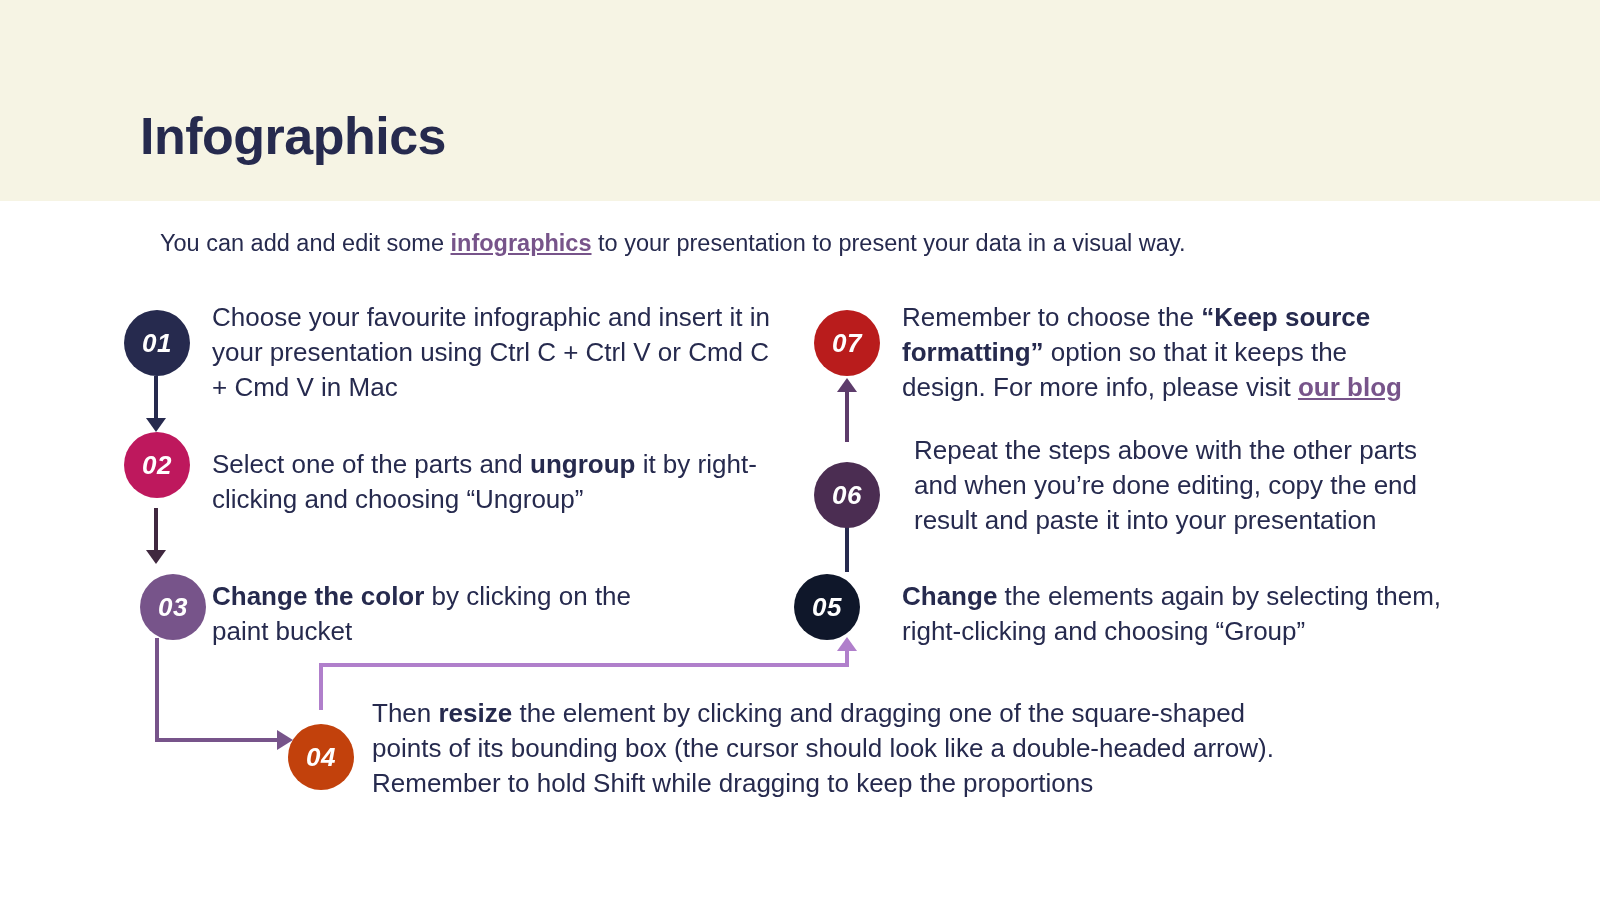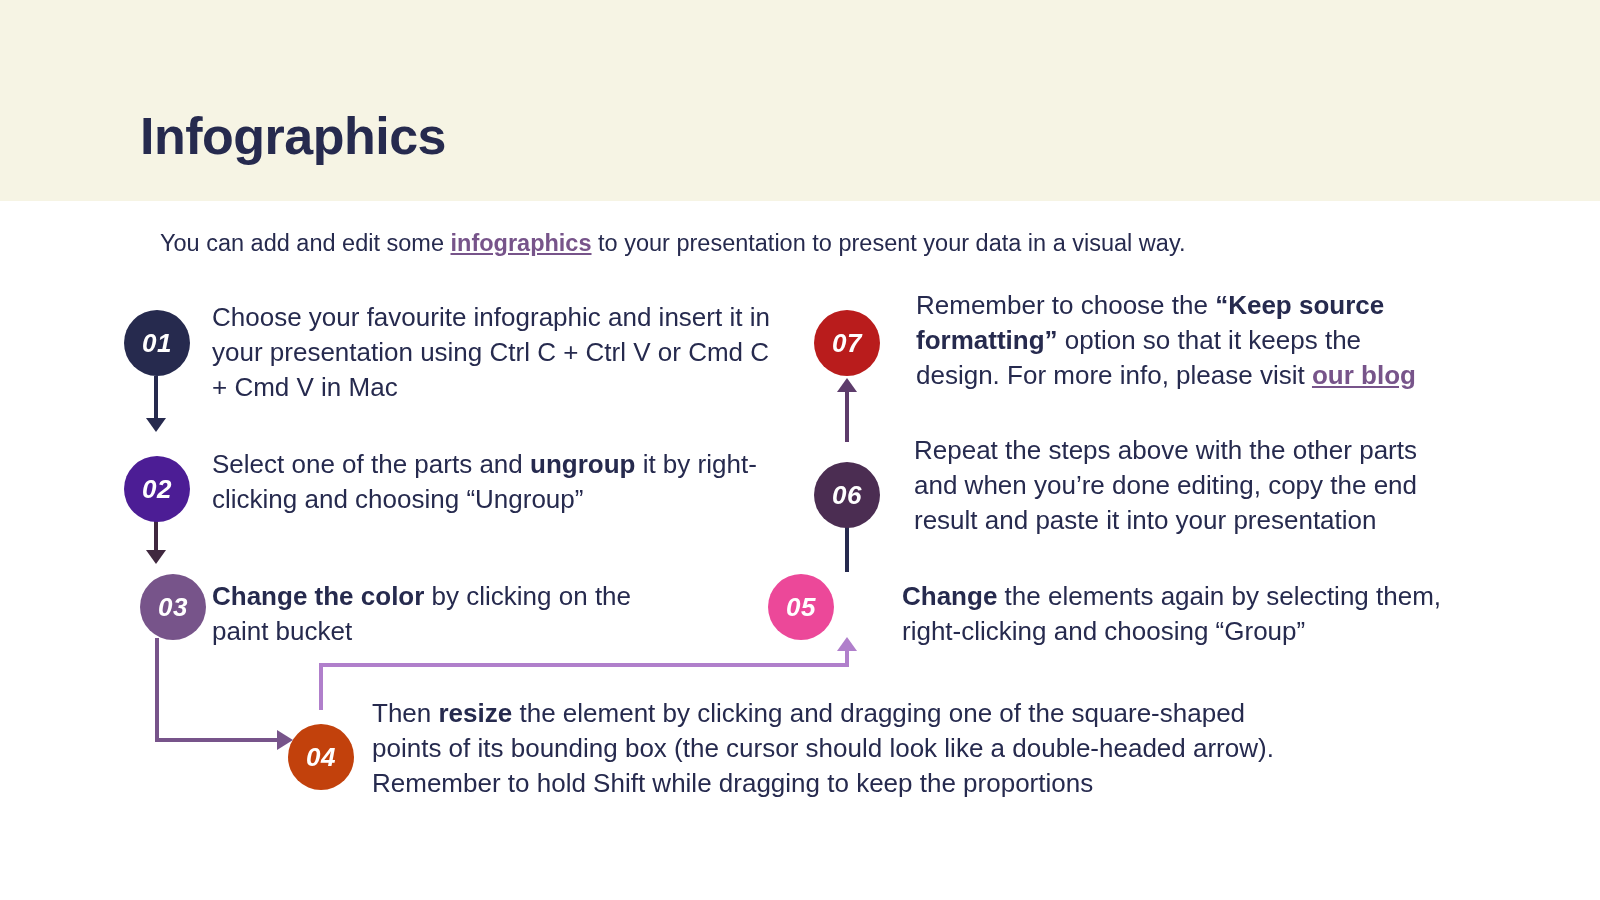--- a/index.html
+++ b/index.html
@@ -157,40 +157,40 @@
   <div class="vline" style="left:845px; top:390px; width:4px; height:52px; background:#5d3c6b;"></div>
   <div class="arrow-up" style="left:837px; top:378px; border-bottom:14px solid #5d3c6b;"></div>
 </div>
 
 <div class="step">
   <div class="circle" style="left:124px; top:310px; background:#262a4e;">01</div>
   <div class="step-text" style="left:212px; top:300px; width:560px;">Choose your favourite infographic and insert it in your presentation using Ctrl C + Ctrl V or Cmd C + Cmd V in Mac</div>
 </div>
 
 <div class="step">
-  <div class="circle" style="left:124px; top:456px; background:#4c1d95;">02</div>
+  <div class="circle" style="left:124px; top:432px; background:#be185d;">02</div>
   <div class="step-text" style="left:212px; top:447px; width:560px;"><span>Select one of the parts and </span><b>ungroup</b><span> it by right-clicking and choosing “Ungroup”</span></div>
 </div>
 
 <div class="step">
   <div class="circle" style="left:140px; top:574px; background:#77548a;">03</div>
   <div class="step-text" style="left:212px; top:579px; width:420px;"><b>Change the color</b><span> by clicking on the paint bucket</span></div>
 </div>
 
 <div class="step">
   <div class="circle" style="left:288px; top:724px; background:#c2410c;">04</div>
   <div class="step-text" style="left:372px; top:696px; width:912px;"><span>Then </span><b>resize</b><span> the element by clicking and dragging one of the square-shaped points of its bounding box (the cursor should look like a double-headed arrow). Remember to hold Shift while dragging to keep the proportions</span></div>
 </div>
 
 <div class="step">
-  <div class="circle" style="left:768px; top:574px; background:#ec4899;">05</div>
+  <div class="circle" style="left:794px; top:574px; background:#0f172a;">05</div>
   <div class="step-text" style="left:902px; top:579px; width:540px;"><b>Change</b><span> the elements again by selecting them, right-clicking and choosing “Group”</span></div>
 </div>
 
 <div class="step">
   <div class="circle" style="left:814px; top:462px; background:#4b2d52;">06</div>
   <div class="step-text" style="left:902px; top:433px; width:510px;margin-left:12px;">Repeat the steps above with the other parts and when you’re done editing, copy the end result and paste it into your presentation</div>
 </div>
 
 <div class="step">
   <div class="circle" style="left:814px; top:310px; background:#b91c1c;">07</div>
-  <div class="step-text" style="left:902px; top:288px; width:536px;margin-left:14px;"><span>Remember to choose the </span><b>“Keep source formatting”</b><span> option so that it keeps the design. For more info, please visit </span><span class="link">our blog</span></div>
+  <div class="step-text" style="left:902px; top:300px; width:536px;"><span>Remember to choose the </span><b>“Keep source formatting”</b><span> option so that it keeps the design. For more info, please visit </span><span class="link">our blog</span></div>
 </div>
 
 </body></html>

